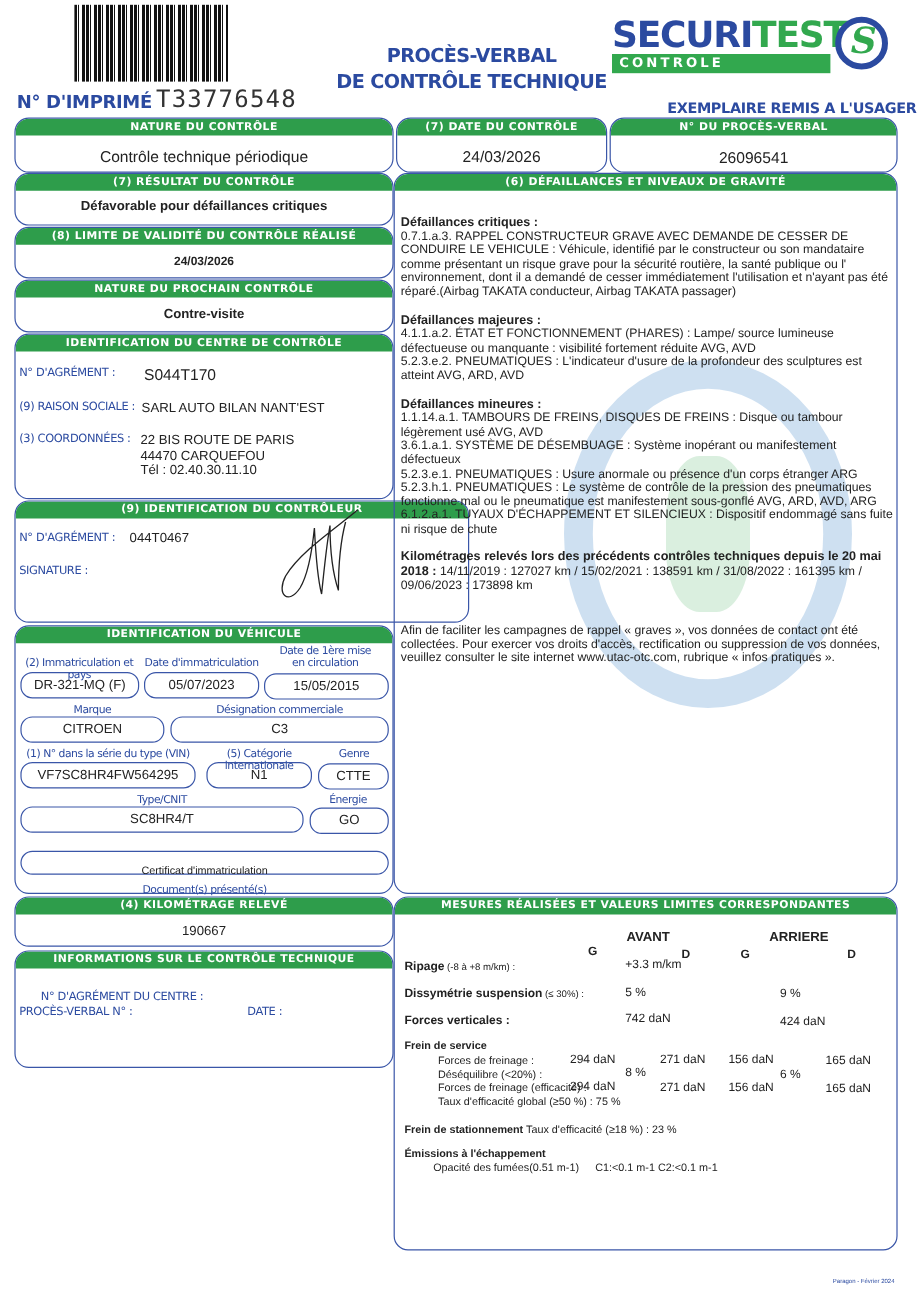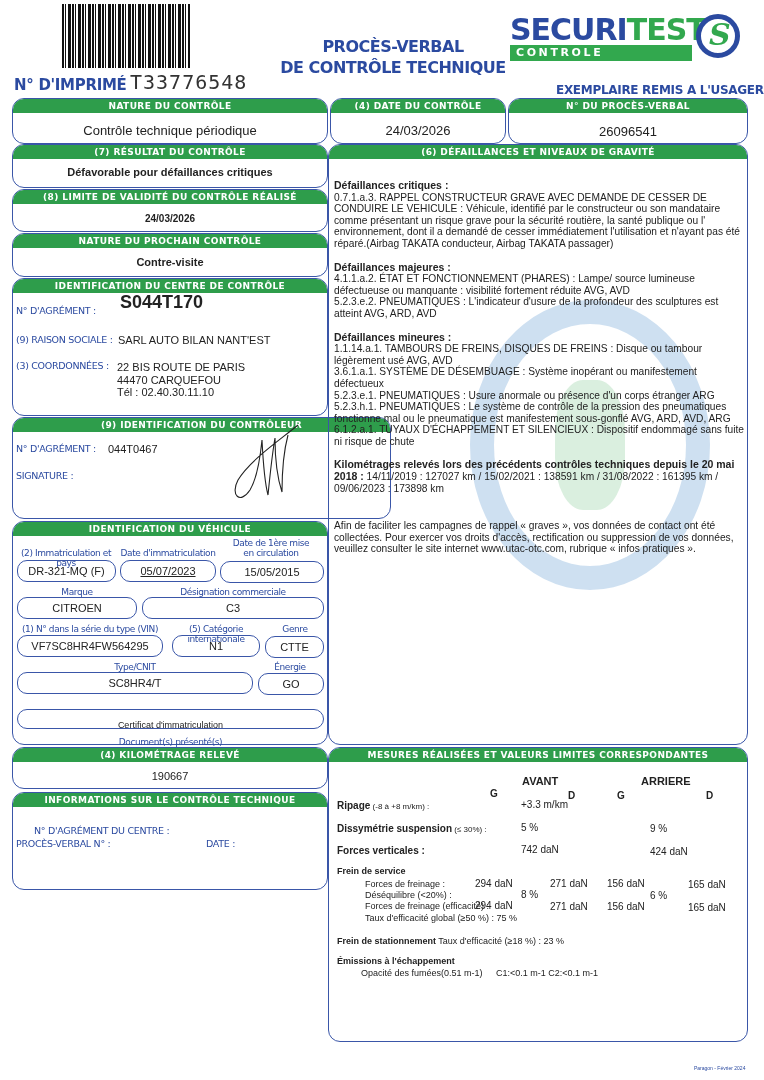--- a/index.html
+++ b/index.html
@@ -61,21 +61,21 @@
   <div class="logo-bar">CONTROLE TECHNIQUE</div>
   <div class="logo-circle"></div>
 </div>
 <div class="abs exemplaire">EXEMPLAIRE REMIS A L'USAGER</div>
 
 <div class="box" style="left:12px; top:98px; width:316px; height:46px;">
   <div class="hdr">NATURE DU CONTRÔLE</div>
   <div class="val" style="margin-top:10px; font-size:13px;">Contrôle technique périodique</div>
 </div>
 <div class="box" style="left:330px; top:98px; width:176px; height:46px;">
-  <div class="hdr">(4) DATE DU CONTRÔLE</div>
+  <div class="hdr">(7) DATE DU CONTRÔLE</div>
   <div class="val" style="margin-top:10px; font-size:13px;">24/03/2026</div>
 </div>
 <div class="box" style="left:508px; top:98px; width:240px; height:46px;">
   <div class="hdr">N° DU PROCÈS-VERBAL</div>
   <div class="val" style="margin-top:11px; font-size:13px;">26096541</div>
 </div>
 
 <div class="box" style="left:12px; top:144px; width:316px; height:44px;">
   <div class="hdr">(7) RÉSULTAT DU CONTRÔLE</div>
   <div class="val" style="margin-top:7px; font-size:11px; font-weight:bold;">Défavorable pour défaillances critiques</div>
@@ -86,21 +86,21 @@
 </div>
 <div class="box" style="left:12px; top:233px; width:316px; height:44px;">
   <div class="hdr">NATURE DU PROCHAIN CONTRÔLE</div>
   <div class="val" style="margin-top:8px; font-size:11px; font-weight:bold;">Contre-visite</div>
 </div>
 
 <div class="box" style="left:12px; top:278px; width:316px; height:138px;">
   <div class="hdr">IDENTIFICATION DU CENTRE DE CONTRÔLE</div>
 </div>
 <div class="abs lbl" style="left:16px; top:305px;">N° D'AGRÉMENT :</div>
-<div class="abs" style="left:120px; top:292px; font-size:18px;font-weight:bold;">S044T170</div>
+<div class="abs" style="left:120px; top:305px; font-size:13px;">S044T170</div>
 <div class="abs lbl" style="left:16px; top:334px;">(9) RAISON SOCIALE :</div>
 <div class="abs txt" style="left:118px; top:334px;">SARL AUTO BILAN NANT'EST</div>
 <div class="abs lbl" style="left:16px; top:360px;">(3) COORDONNÉES :</div>
 <div class="abs txt" style="left:117px; top:361px; line-height:12.5px;">
   <div>22 BIS ROUTE DE PARIS</div>
   <div>44470 CARQUEFOU</div>
   <div>Tél : 02.40.30.11.10</div>
 </div>
 
 <div class="box" style="left:12px; top:417px; width:379px; height:102px;">
@@ -116,21 +116,21 @@
 <div class="box" style="left:12px; top:521px; width:316px; height:224px;">
   <div class="hdr">IDENTIFICATION DU VÉHICULE</div>
 </div>
 <div class="sublbl" style="left:14px; top:548px; width:104px;">(2) Immatriculation et pays</div>
 <div class="sublbl" style="left:120px; top:548px; width:96px;">Date d'immatriculation</div>
 <div class="sublbl" style="left:218px; top:538px; width:106px;">
   <div>Date de 1ère mise</div>
   <div>en circulation</div>
 </div>
 <div class="pill" style="left:17px; top:560px; width:99px;">DR-321-MQ  (F)</div>
-<div class="pill" style="left:120px; top:560px; width:96px;text-decoration:underline;">05/07/2023</div>
+<div class="pill" style="left:120px; top:560px; width:96px;">05/07/2023</div>
 <div class="pill" style="left:220px; top:561px; width:104px;">15/05/2015</div>
 
 <div class="sublbl" style="left:17px; top:587px; width:120px;">Marque</div>
 <div class="sublbl" style="left:142px; top:587px; width:182px;">Désignation commerciale</div>
 <div class="pill" style="left:17px; top:597px; width:120px;">CITROEN</div>
 <div class="pill" style="left:142px; top:597px; width:182px;">C3</div>
 
 <div class="sublbl" style="left:17px; top:624px; width:146px;">(1) N° dans la série du type (VIN)</div>
 <div class="sublbl" style="left:166px; top:624px; width:100px;">(5) Catégorie internationale</div>
 <div class="sublbl" style="left:266px; top:624px; width:58px;">Genre</div>

